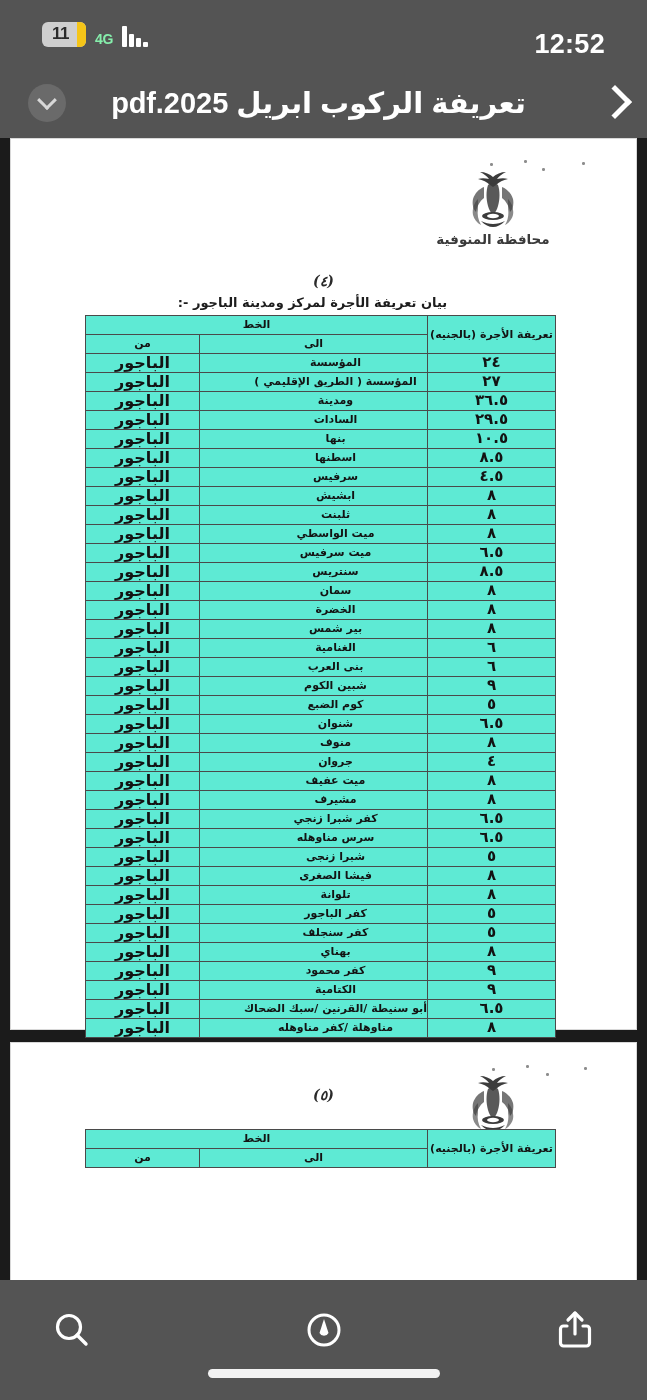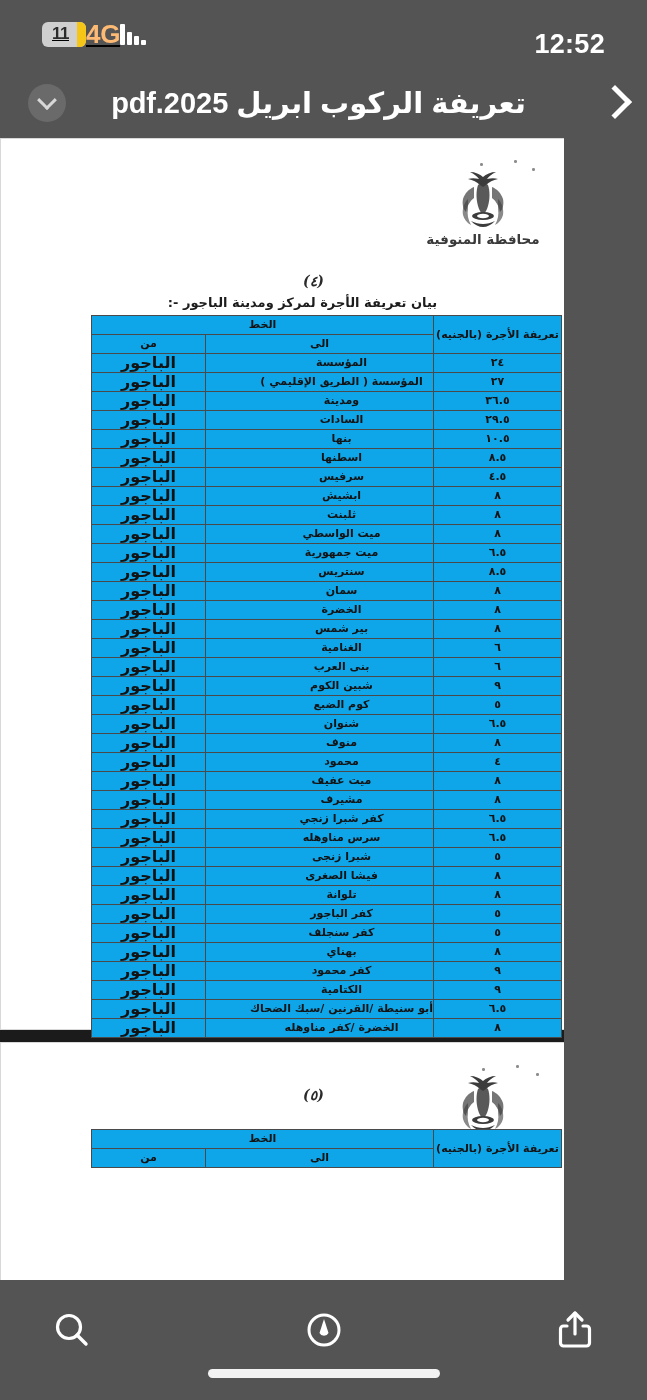--- a/index.html
+++ b/index.html
@@ -17,40 +17,40 @@
     overflow:hidden;
   }
 
   
   .statusbar {
     position:absolute; top:0; left:0; width:647px; height:68px;
     background:#545454;
     display:flex; align-items:center;
     padding:0 42px;
   }
-  .sb-left { display:flex; align-items:center; gap:0;text-decoration:underline; }
+  .sb-left { display:flex; align-items:flex-end; gap:9px; }
   .battery {
     position:relative;
     width:44px; height:25px;
     border-radius:6px;
     background:#cfcfcf;
     display:flex; align-items:center; justify-content:center;
     overflow:hidden;
   }
   .battery::after {
     content:""; position:absolute; right:0; top:0; bottom:0;
     width:9px; background:#f5c518;
   }
   .battery-num {
     position:relative; z-index:2;
     font-size:17px; font-weight:bold; color:#2b2b2b;
     letter-spacing:-0.5px; margin-right:7px;
   }
   .net-label {
-    font-size:26px; font-weight:bold; color:#fdba74; letter-spacing:-0.3px;
+    font-size:14px; font-weight:bold; color:#86efac; letter-spacing:-0.3px;
   }
   .signal { display:flex; align-items:flex-end; gap:2.5px; height:21px; }
   .signal i { display:block; width:4.5px; background:#fff; border-radius:1px; }
   .signal i:nth-child(1){ height:21px; }
   .signal i:nth-child(2){ height:13px; }
   .signal i:nth-child(3){ height:9px; }
   .signal i:nth-child(4){ height:5px; }
   .sb-right { margin-left:auto;margin-top:20px; }
   .clock { font-size:27px; font-weight:bold; color:#fff; letter-spacing:0.3px; }
 
@@ -90,21 +90,21 @@
   }
   .dropdown-circle::after {
     content:""; display:block;
     width:11px; height:11px;
     border-right:3px solid #d8d8d8; border-bottom:3px solid #d8d8d8;
     transform:rotate(45deg) translate(-2px,-2px);
   }
 
   
   .pdf-scroll {
-    position:absolute; top:138px; left:0; width:564px; height:1142px;
+    position:absolute; top:138px; left:0; width:647px; height:1142px;
     background:#1b1b1b;
     overflow:hidden;
   }
   .page {
     position:relative;
     width:627px; margin:0 auto;
     background:#ffffff;
     border:1px solid #d8d8d8;
   }
   .page-1 { height:892px; }
@@ -141,26 +141,26 @@
     text-align:center;
     font-size:13px; font-weight:bold; color:#1d1d1d;
     direction:rtl; letter-spacing:-0.2px;
     font-family:"DejaVu Sans", sans-serif;
     padding-right:22px;
   }
   .page-2 .doc-subtitle { top:66px; }
 
   
   .fare-table {
-    position:absolute; top:176px; left:90px;
+    position:absolute; top:176px; left:74px;
     width:470px;
     border-collapse:collapse;
     direction:rtl;
     table-layout:fixed;
-    background:#0ea5e9;
+    background:#5eead4;
   }
   .page-2 .fare-table { top:86px; }
   .fare-table th, .fare-table td {
     border:1px solid #4a4a4a;
     text-align:center;
     font-size:10.5px;
     font-weight:bold;
     color:#131313;
     font-family:"DejaVu Sans", sans-serif;
     line-height:1.05;
@@ -168,21 +168,21 @@
     height:19px;
   }
   .fare-table th { font-size:11px; }
   .col-fare  { width:128px; }
   .col-to    { width:228px; }
   .col-from  { width:114px; }
   .th-route  { font-size:11.5px; height:18px; }
   .th-fare   { font-size:11.5px; }
   td.cell-to { font-size:11px;padding-left:44px; }
   td.cell-from { font-size:16px; }
-  td.cell-fare { font-size:11px; letter-spacing:0.4px; }
+  td.cell-fare { font-size:15px; letter-spacing:0.4px; }
 
   
   .stamp {
     position:absolute; left:172px; top:905px;
     width:110px; height:110px;
     opacity:0.95;
   }
   .cont-note {
     position:absolute; left:18px; top:905px;
     font-size:11.5px; font-style:italic; font-weight:bold;
@@ -332,21 +332,21 @@
               <td class="cell-to">ثلبنت</td>
               <td class="cell-from">الباجور</td>
             </tr>
             <tr>
               <td class="cell-fare">٨</td>
               <td class="cell-to">ميت الواسطي</td>
               <td class="cell-from">الباجور</td>
             </tr>
             <tr>
               <td class="cell-fare">٦.٥</td>
-              <td class="cell-to">ميت جمهورية</td>
+              <td class="cell-to">ميت سرفيس</td>
               <td class="cell-from">الباجور</td>
             </tr>
             <tr>
               <td class="cell-fare">٨.٥</td>
               <td class="cell-to">سنتريس</td>
               <td class="cell-from">الباجور</td>
             </tr>
             <tr>
               <td class="cell-fare">٨</td>
               <td class="cell-to">سمان</td>
@@ -387,21 +387,21 @@
               <td class="cell-to">شنوان</td>
               <td class="cell-from">الباجور</td>
             </tr>
             <tr>
               <td class="cell-fare">٨</td>
               <td class="cell-to">منوف</td>
               <td class="cell-from">الباجور</td>
             </tr>
             <tr>
               <td class="cell-fare">٤</td>
-              <td class="cell-to">محمود</td>
+              <td class="cell-to">جروان</td>
               <td class="cell-from">الباجور</td>
             </tr>
             <tr>
               <td class="cell-fare">٨</td>
               <td class="cell-to">ميت عفيف</td>
               <td class="cell-from">الباجور</td>
             </tr>
             <tr>
               <td class="cell-fare">٨</td>
               <td class="cell-to">مشيرف</td>
@@ -457,21 +457,21 @@
               <td class="cell-to">الكتامية</td>
               <td class="cell-from">الباجور</td>
             </tr>
             <tr>
               <td class="cell-fare">٦.٥</td>
               <td class="cell-to">أبو سنيطة /القرنين /سبك الضحاك</td>
               <td class="cell-from">الباجور</td>
             </tr>
             <tr>
               <td class="cell-fare">٨</td>
-              <td class="cell-to">الخضرة /كفر مناوهله</td>
+              <td class="cell-to">مناوهلة /كفر مناوهله</td>
               <td class="cell-from">الباجور</td>
             </tr>
           </tbody>
       </table>
 
       <div class="cont-note">يعله (٥)</div>
 
       <svg class="stamp" viewBox="0 0 120 120">
         <g fill="none" stroke="#2c4a9e" stroke-width="2.2">
           <circle cx="60" cy="60" r="54"></circle>

